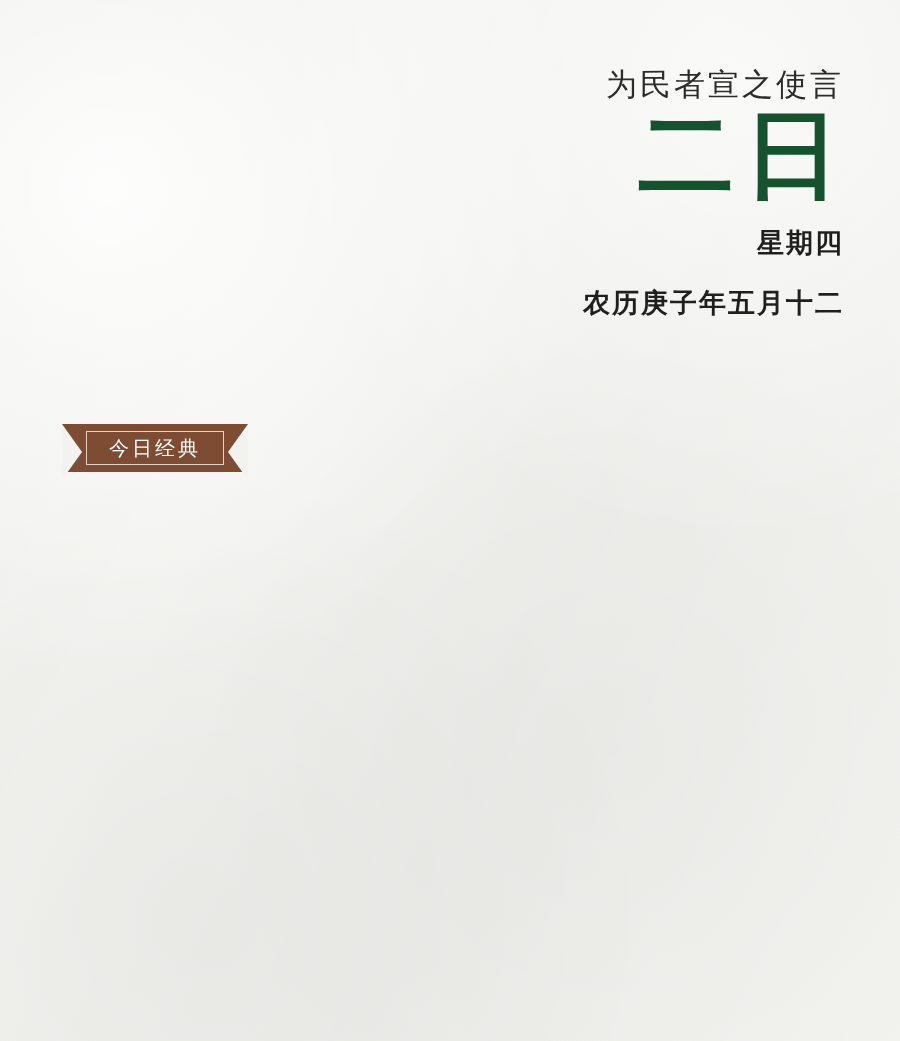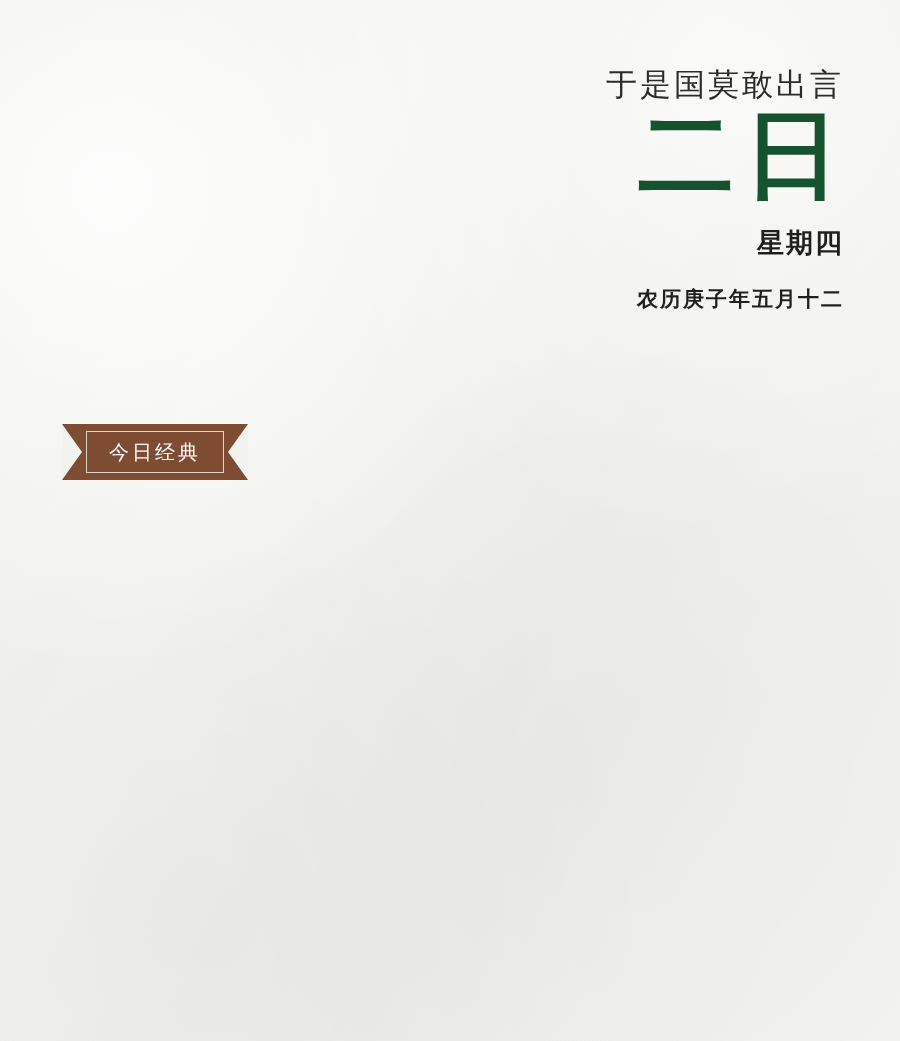--- a/index.html
+++ b/index.html
@@ -57,34 +57,34 @@
     color: #14532d;
   }
   .date-weekday {
     font-size: 27px;
     font-weight: 700;
     letter-spacing: 2px;
     margin-top: 18px;
     color: #1f1f1f;
   }
   .date-lunar {
-    font-size: 21px;
+    font-size: 27px;
     font-weight: 700;
     letter-spacing: 2px;
     margin-top: 24px;
     color: #1f1f1f;
   }
 
   
   .ribbon-wrap {
     position: absolute;
     left: 62px;
     top: 424px;
     width: 186px;
-    height: 56px;
+    height: 48px;
   }
   .ribbon-shape {
     position: absolute;
     inset: 0;
     background: #7d4c33;
     -webkit-clip-path: polygon(0 0, 100% 0, 100% 100%, 0 100%);
   }
   .ribbon-notch-left,
   .ribbon-notch-right {
     position: absolute;
@@ -154,21 +154,21 @@
   }
 </style>
 </head>
 <body>
 
 <div class="page">
 
   <div class="paper-texture"></div>
 
   <div class="date-block">
-    <div class="date-year">于是国莫敢出言</div>
+    <div class="date-year">为民者宣之使言</div>
     <div class="date-day">二日</div>
     <div class="date-weekday">星期四</div>
     <div class="date-lunar">农历庚子年五月十二</div>
   </div>
 
   <div class="ribbon-wrap">
     <div class="ribbon-shape"></div>
     <div class="ribbon-notch-left"></div>
     <div class="ribbon-notch-right"></div>
     <div class="ribbon-inner-border"></div>

